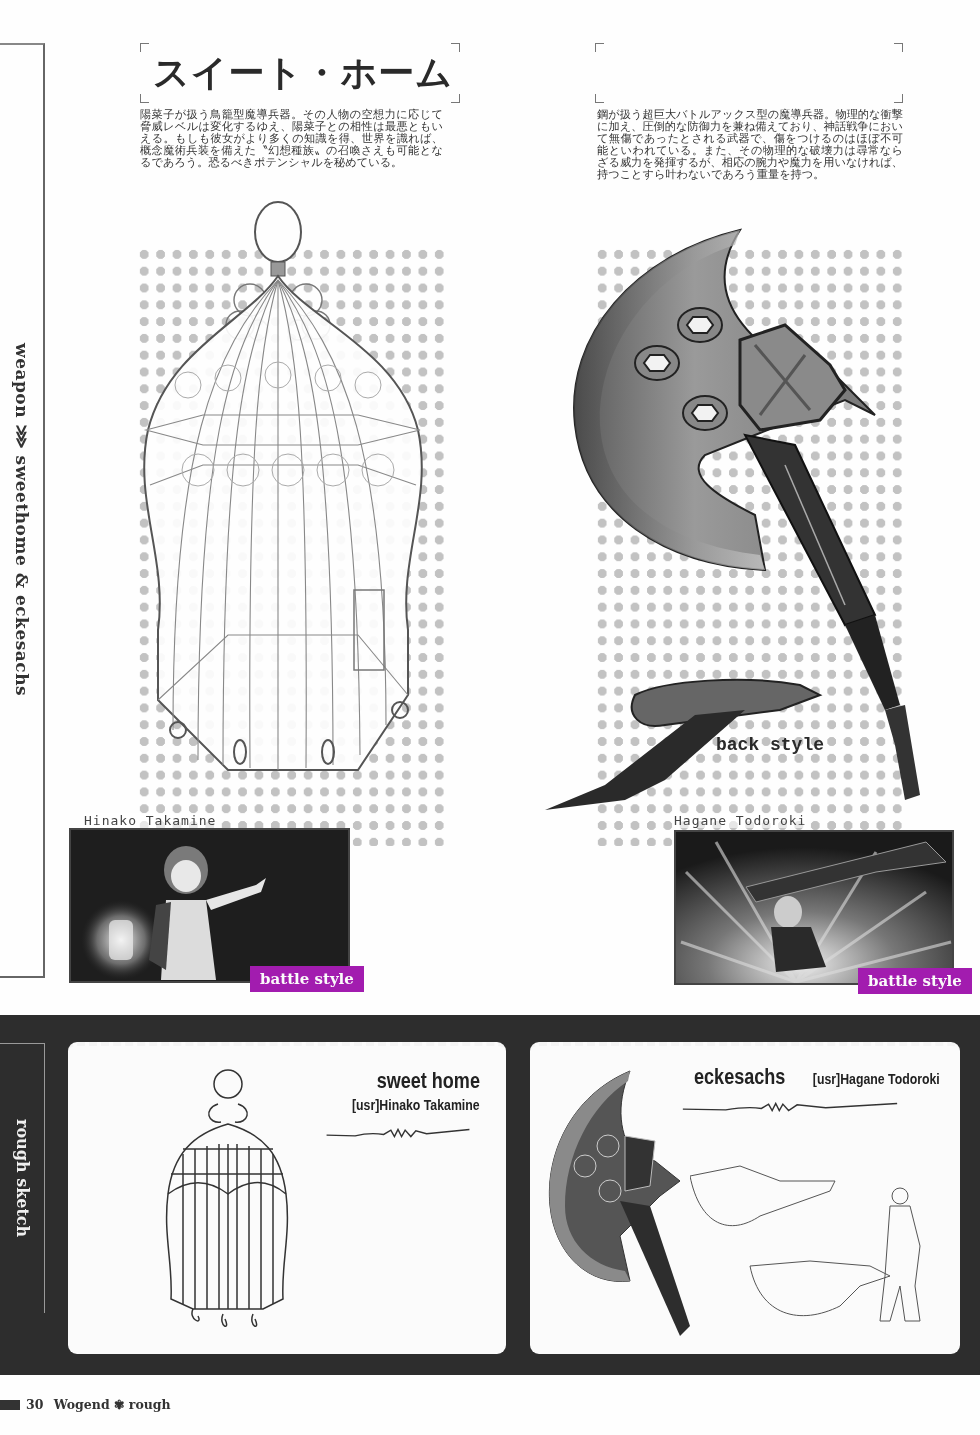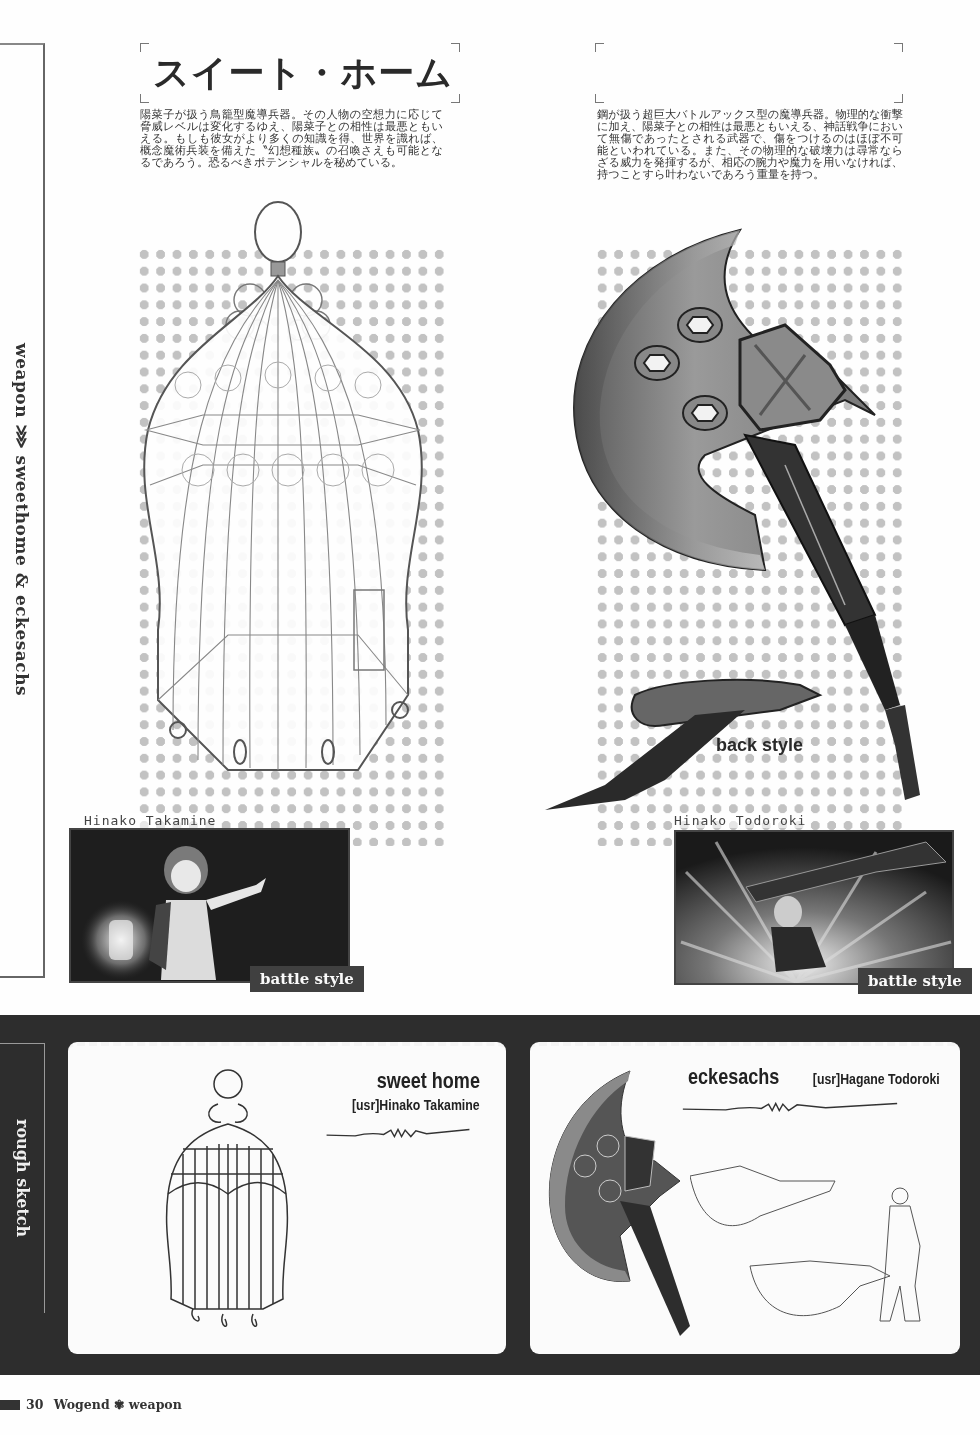--- a/index.html
+++ b/index.html
@@ -20,22 +20,22 @@
   .c-bl { left:0; bottom:0; border-width:0 0 1px 1px; }
   .c-br { right:0; bottom:0; border-width:0 1px 1px 0; }
   .title-text { position:absolute; left:6px; right:0; top:6px; text-align:center; font-family:"DejaVu Serif", serif; font-weight:bold; font-size:36px; color:#2a2a2a; letter-spacing:1px; }
 
   .desc { font-size:11.2px; line-height:12px; color:#333; text-align:justify; font-family:"DejaVu Serif", serif; }
 
   
   .dots { background-image: radial-gradient(circle, #c2c2c2 4.3px, transparent 4.8px); background-size:16.4px 16.8px; }
   .panel-photo { background:#1c1c1c; border:2px solid #444; box-sizing:border-box; overflow:hidden; }
   .char-name { font-family:"DejaVu Sans Mono", monospace; font-size:13px; color:#444; letter-spacing:1px; background:rgba(255,255,255,0.6); }
-  .style-tag { background:#404040; color:#fafafa; font-family:"DejaVu Serif", serif; font-weight:bold; font-size:15px; padding:4px 10px; }
-  .back-style { font-family:Liberation Sans, sans-serif; font-weight:bold; font-size:18px; color:#2a2a2a; }
+  .style-tag { background:#a21caf; color:#fafafa; font-family:"DejaVu Serif", serif; font-weight:bold; font-size:15px; padding:4px 10px; }
+  .back-style { font-family:Liberation Mono, monospace; font-weight:bold; font-size:18px; color:#2a2a2a; }
 
   
   .dark-band { left:0; top:1015px; width:980px; height:360px; background:#2d2d2d; }
   .rough-frame { left:0; top:1043px; width:45px; height:270px; border-top:1px solid #999; border-right:1px solid #999; box-sizing:border-box; }
   .rough-label { left:0; top:1043px; width:44px; height:270px; display:flex; align-items:center; justify-content:center; }
   .rough-label span { writing-mode:vertical-rl; color:#f0f0f0; font-weight:bold; font-size:16px; font-family:"DejaVu Serif", serif; white-space:nowrap; }
 
   .sketch-card { background:#fbfbfb; box-sizing:border-box; border-top:4px dashed #f4f4f4;border-radius:9px; }
   .sketch-title { font-family:"Liberation Sans", sans-serif; font-weight:bold; font-size:22px; color:#222; transform:scaleX(0.82); transform-origin:right; text-align:right; white-space:nowrap; }
   .sketch-sub { font-family:"Liberation Sans", sans-serif; font-weight:bold; font-size:15px; color:#222; transform:scaleX(0.82); transform-origin:right; text-align:right; white-space:nowrap; }
@@ -132,21 +132,21 @@
   </svg>
 </div>
 <div class="abs style-tag" style="left:250px; top:966px;">battle style</div>
 
 <div class="abs title-box" style="left:595px; top:43px; width:308px;">
   <span class="corner c-tl"></span>
     <span class="corner c-tr"></span>
   <span class="corner c-bl"></span>
     <span class="corner c-br"></span>
 </div>
-<div class="abs desc" style="left:597px; top:109px; width:306px;">鋼が扱う超巨大バトルアックス型の魔導兵器。物理的な衝撃に加え、陽菜子との相性は最悪ともいえる、神話戦争において無傷であったとされる武器で、傷をつけるのはほぼ不可能といわれている。また、その物理的な破壊力は尋常ならざる威力を発揮するが、相応の腕力や魔力を用いなければ、持つことすら叶わないであろう重量を持つ。</div>
+<div class="abs desc" style="left:597px; top:109px; width:306px;">鋼が扱う超巨大バトルアックス型の魔導兵器。物理的な衝撃に加え、圧倒的な防御力を兼ね備えており、神話戦争において無傷であったとされる武器で、傷をつけるのはほぼ不可能といわれている。また、その物理的な破壊力は尋常ならざる威力を発揮するが、相応の腕力や魔力を用いなければ、持つことすら叶わないであろう重量を持つ。</div>
 
 <div class="abs dots" style="left:594px; top:246px; width:310px; height:600px;"></div>
 
 <svg class="abs" style="left:545px; top:225px;" width="380" height="590" viewBox="0 0 380 590">
   <defs>
     <linearGradient id="blade" x1="0" y1="0" x2="1" y2="0">
       <stop offset="0%" stop-color="#5a5a5a"></stop>
         <stop offset="40%" stop-color="#9a9a9a"></stop>
         <stop offset="100%" stop-color="#777"></stop>
     </linearGradient>
@@ -174,21 +174,21 @@
   <path d="M200 210 L 250 220 L 330 390 L 300 400 Z" fill="#333" stroke="#111" stroke-width="2"></path>
   <path d="M240 240 L 300 380" stroke="#aaa" stroke-width="1.5"></path>
   <path d="M300 400 L 330 390 L 355 480 L 340 485 Z" fill="#222"></path>
   <path d="M340 485 L 360 480 L 375 570 L 360 575 L 350 520 Z" fill="#333"></path>
 
   <path d="M90 470 C 120 455, 200 450, 255 460 L 275 470 L 235 485 L 120 500 C 95 505, 80 490, 90 470 Z" fill="#666" stroke="#222" stroke-width="2"></path>
   <path d="M150 490 L 200 485 L 120 555 L 80 575 L 0 585 L 60 560 Z" fill="#2a2a2a"></path>
 </svg>
 <div class="abs back-style" style="left:716px; top:735px;">back style</div>
 
-<div class="abs char-name" style="left:674px; top:813px;">Hinako Todoroki</div>
+<div class="abs char-name" style="left:674px; top:813px;">Hagane Todoroki</div>
 <div class="abs panel-photo" style="left:674px; top:830px; width:280px; height:155px;">
   <svg width="280" height="155" viewBox="0 0 280 155">
     <defs>
       <radialGradient id="burst" cx="45%" cy="85%" r="75%">
         <stop offset="0%" stop-color="#eee"></stop>
           <stop offset="45%" stop-color="#777"></stop>
           <stop offset="100%" stop-color="#1a1a1a"></stop>
       </radialGradient>
     </defs>
     <rect width="280" height="155" fill="url(#burst)"></rect>
@@ -226,21 +226,21 @@
       <path d="M65 60 C 30 70, 10 90, 5 130 C 0 170, 10 200, 8 235 L 30 245 L 100 245 L 120 235 C 118 200, 128 170, 123 130 C 118 90, 100 70, 65 60 Z"></path>
       <path d="M5 130 C 25 115, 45 115, 65 130 C 85 115, 105 115, 123 130"></path>
       <path d="M20 85 L 110 85 M 8 110 L 120 110"></path>
       <path d="M20 90 V240 M32 85 V245 M44 82 V245 M56 80 V245 M65 80 V245 M74 80 V245 M86 82 V245 M98 85 V245 M110 90 V240"></path>
       <path d="M30 245 C 25 255, 40 262, 35 252 M 60 250 C 55 262, 68 268, 62 255 M 90 250 C 85 262, 98 268, 92 255"></path>
     </g>
   </svg>
 </div>
 
 <div class="abs sketch-card" style="left:530px; top:1042px; width:430px; height:312px;">
-  <div class="abs" style="right:20px; top:18px; display:flex; align-items:baseline; gap:6px;">
+  <div class="abs" style="right:20px; top:18px; display:flex; align-items:baseline; ">
     <span class="sketch-title" style="transform-origin:right;">eckesachs</span>
     <span class="sketch-sub">[usr]Hagane Todoroki</span>
   </div>
   <svg class="abs scribble" style="left:110px; top:56px;" width="300" height="14" viewBox="0 0 300 14">
     <path d="M0 10 L 60 11 Q 90 6 110 9 L 120 3 L 125 12 L 130 2 L 135 12 L 140 3 L 148 12 L 160 4 L 200 8 L 300 2" stroke="#333" stroke-width="2" fill="none"></path>
   </svg>
   <svg class="abs" style="left:10px; top:20px;" width="160" height="290" viewBox="0 0 160 290">
     <path d="M90 5 C 30 30, 5 90, 10 140 C 15 190, 50 220, 90 215 L 80 170 L 120 130 L 140 115 L 115 95 L 95 90 C 80 70, 75 40, 90 5 Z" fill="#555" stroke="#333"></path>
     <path d="M90 5 C 30 30, 5 90, 10 140 C 15 190, 50 220, 90 215 L 85 205 C 50 200, 25 175, 25 140 C 25 90, 50 40, 88 15 Z" fill="#8a8a8a"></path>
     <g fill="none" stroke="#ccc">
@@ -257,14 +257,14 @@
       <path d="M60 130 C 70 180, 110 190, 150 170 L 170 150 L 200 140 L 180 130 L 120 125 Z"></path>
       <circle cx="210" cy="60" r="8"></circle>
       <path d="M200 70 L 220 70 L 230 110 L 225 150 L 230 185 L 215 185 L 210 150 L 200 185 L 190 185 L 195 140 Z"></path>
     </g>
   </svg>
 </div>
 
 <div class="abs footer-bar"></div>
 <div class="abs footer-text">
   <span>30</span>
-  <span style="margin-left:6px;">Wogend ✾ weapon</span>
+  <span style="margin-left:6px;">Wogend ✾ rough</span>
 </div>
 
 </body></html>

